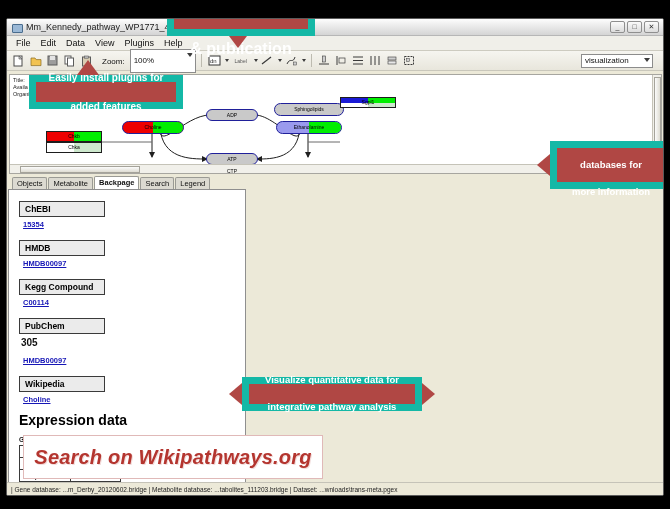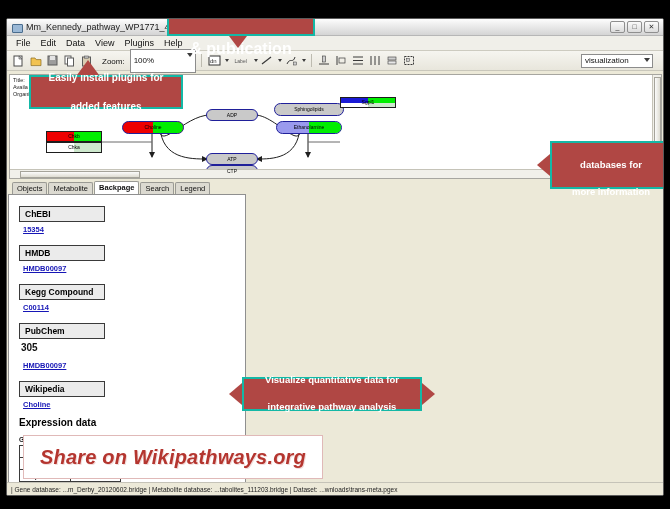--- a/index.html
+++ b/index.html
@@ -74,21 +74,21 @@
          margin-right:1px; color:#111; border-radius:2px 2px 0 0; }
   .tab.active { background:#fff; font-weight:bold; padding-bottom:2px; }
   .pane-body { flex:1 1 auto; background:#fff; border:1px solid #8f8f8f; position:relative;
                padding:8px 0 0 10px; overflow:hidden; }
 
   .db-head { display:inline-block; min-width:86px; border:1px solid #3a3a3a; background:#ebebeb;
              font-weight:bold; font-size:8.5px; padding:2px 5px; margin-bottom:3px; }
   .db-link { display:block; font-size:7.5px; color:#1616b6; text-decoration:underline;
              font-weight:bold; margin:0 0 8px 4px; }
   .db-plain { display:block; font-size:10px; color:#111; margin:0 0 8px 2px; font-weight:bold;}
-  .expr-title { font-size:10px; font-weight:bold; color:#000; margin:2px 0 8px 0; }
+  .expr-title { font-size:14px; font-weight:bold; color:#000; margin:2px 0 8px 0; }
   .gene-id { font-size:6.5px; font-weight:bold; color:#111; margin-bottom:2px; }
   table.expr { border-collapse:collapse; font-size:6.5px; }
   table.expr td { border:1px solid #3a3a3a; padding:2px 4px; text-align:center;
                   font-weight:bold; color:#111; min-width:50px; }
 
   
   .sb-h { position:absolute; left:0; right:0; bottom:0; height:9px; background:#f1f0ea;
           border-top:1px solid #c5c3b8; }
   .sb-h .thumb { position:absolute; left:10px; top:1px; width:120px; height:7px;
           background:linear-gradient(#fbfbfb,#dedcd2); border:1px solid #a5a39a; }
@@ -96,21 +96,21 @@
           border-left:1px solid #c5c3b8; }
   .sb-v .thumb { position:absolute; top:2px; left:1px; width:7px; height:90px;
           background:linear-gradient(90deg,#fbfbfb,#dedcd2); border:1px solid #a5a39a; }
 
   
   .statusbar { position:absolute; left:0; right:0; bottom:0; height:13px; background:#ece9d8;
                border-top:1px solid #c5c3b8; display:flex; align-items:center;
                font-size:6.5px; color:#222; padding-left:4px; }
 
   
-  .callout { position:absolute; background:#b04744; border:2px solid #14b8a6; color:#fff;
+  .callout { position:absolute; background:#b04744; border:7px solid #14b8a6; color:#fff;
              font-weight:bold; text-align:center; z-index:40;
              display:flex; align-items:center; justify-content:center; }
   .callout span { display:block; padding:3px 6px; line-height:1.15; }
   .arrow-dn { position:absolute; width:0;height:0; border-left:9px solid transparent;
               border-right:9px solid transparent; border-top:12px solid #b04744; z-index:40;}
   .arrow-up { position:absolute; width:0;height:0; border-left:11px solid transparent;
               border-right:11px solid transparent; border-bottom:15px solid #b04744; z-index:40;}
   .arrow-lt { position:absolute; width:0;height:0; border-top:11px solid transparent;
               border-bottom:11px solid transparent; border-right:13px solid #b04744; z-index:40;}
   .arrow-rt { position:absolute; width:0;height:0; border-top:11px solid transparent;
@@ -590,16 +590,16 @@
   <div class="callout" style="left:235px;top:358px;width:180px;height:34px;font-size:9.5px;">
     <span>
       <span>Visualize quantitative data  for</span><br>
       <span>integrative pathway analysis</span>
     </span>
   </div>
   <div class="arrow-rt" style="left:222px;top:364px;transform:scaleX(-1);"></div>
   <div class="arrow-rt" style="left:415px;top:364px;"></div>
 
   <div class="share">
-    <span>Share on Wikipathways.org</span>
+    <span>Search on Wikipathways.org</span>
   </div>
 
 </div>
 
 </body></html>

